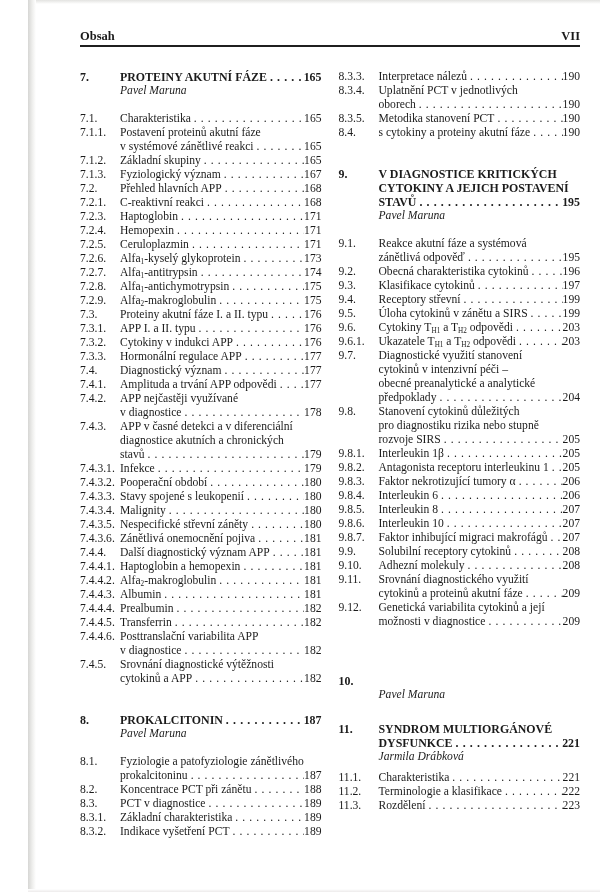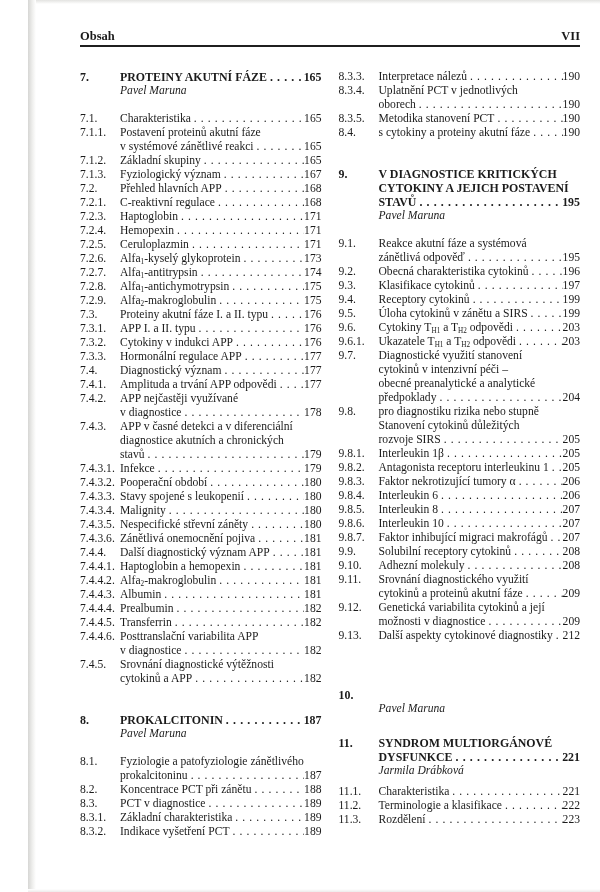--- a/index.html
+++ b/index.html
@@ -128,21 +128,21 @@
               <span class="txt">Přehled hlavních APP</span>
               <span class="dots"></span>
               <span class="page-num">168</span>
             </div>
           </div>
         </div>
         <div class="entry item">
           <span class="num">7.2.1.</span>
           <div class="body">
             <div class="line">
-              <span class="txt">C-reaktivní regulace</span>
+              <span class="txt">C-reaktivní reakci</span>
               <span class="dots"></span>
               <span class="page-num">168</span>
             </div>
           </div>
         </div>
         <div class="entry item">
           <span class="num">7.2.3.</span>
           <div class="body">
             <div class="line">
               <span class="txt">Haptoglobin</span>
@@ -620,21 +620,21 @@
               <span class="txt">Klasifikace cytokinů</span>
               <span class="dots"></span>
               <span class="page-num">197</span>
             </div>
           </div>
         </div>
         <div class="entry item">
           <span class="num">9.4.</span>
           <div class="body">
             <div class="line">
-              <span class="txt">Receptory cytokinů</span>
+              <span class="txt">Receptory střevní</span>
               <span class="dots"></span>
               <span class="page-num">199</span>
             </div>
           </div>
         </div>
         <div class="entry item">
           <span class="num">9.5.</span>
           <div class="body">
             <div class="line">
               <span class="txt">Úloha cytokinů v zánětu a SIRS</span>
@@ -679,26 +679,26 @@
               <span class="txt">předpoklady</span>
               <span class="dots"></span>
               <span class="page-num">204</span>
             </div>
           </div>
         </div>
         <div class="entry item">
           <span class="num">9.8.</span>
           <div class="body">
             <div class="line">
+              <span class="txt">Stanovení cytokinů důležitých</span>
+            </div>
+            <div class="line">
               <span class="txt">pro diagnostiku rizika nebo stupně</span>
             </div>
             <div class="line">
-              <span class="txt">Stanovení cytokinů důležitých</span>
-            </div>
-            <div class="line">
               <span class="txt">rozvoje SIRS</span>
               <span class="dots"></span>
               <span class="page-num">205</span>
             </div>
           </div>
         </div>
         <div class="entry item">
           <span class="num">9.8.1.</span>
           <div class="body">
             <div class="line">
@@ -804,30 +804,20 @@
         <div class="entry item">
           <span class="num">9.12.</span>
           <div class="body">
             <div class="line">
               <span class="txt">Genetická variabilita cytokinů a její</span>
             </div>
             <div class="line">
               <span class="txt">možnosti v diagnostice</span>
               <span class="dots"></span>
               <span class="page-num">209</span>
-            </div>
-          </div>
-        </div>
-        <div class="entry item">
-          <span class="num">9.13.</span>
-          <div class="body">
-            <div class="line">
-              <span class="txt">Další aspekty cytokinové diagnostiky</span>
-              <span class="dots"></span>
-              <span class="page-num">212</span>
             </div>
           </div>
         </div>
         <div class="gap xl"></div>
         <div class="entry chapter">
           <span class="num">10.</span>
         </div>
         <div class="entry author">
           <span class="num"></span>
           <div class="body">

